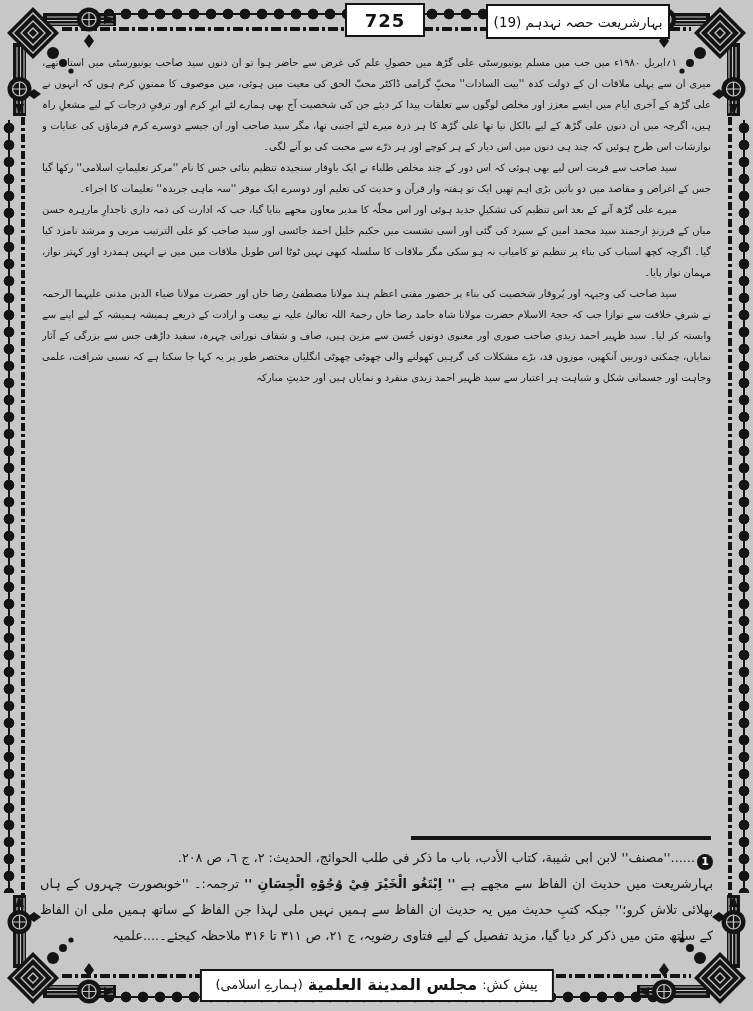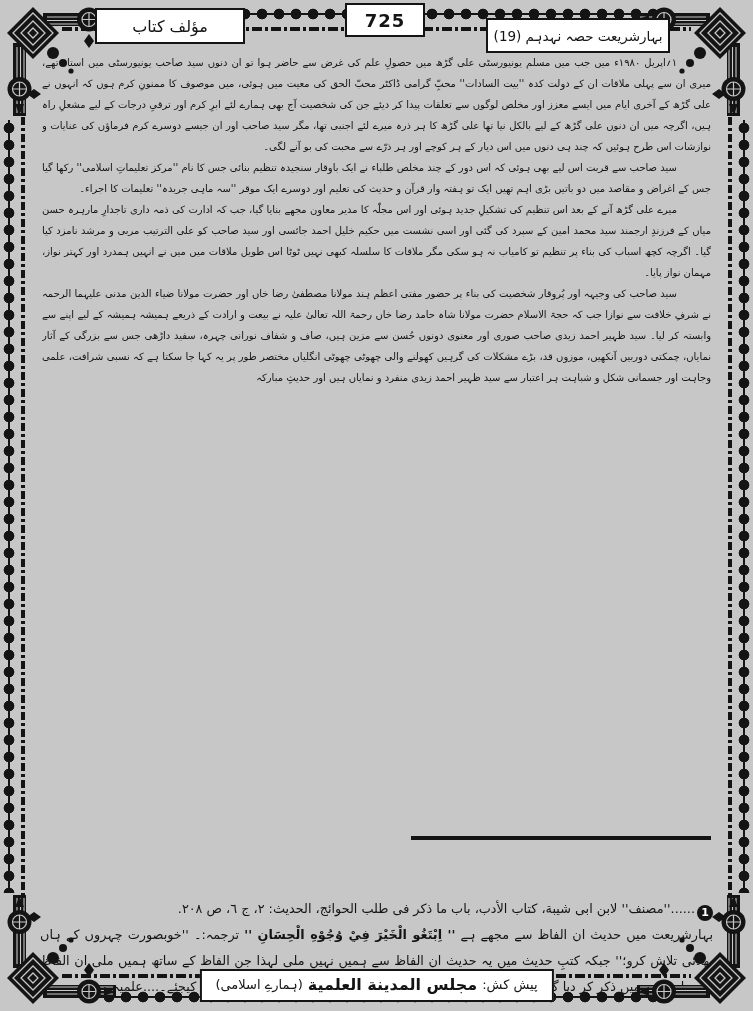--- a/index.html
+++ b/index.html
@@ -30,29 +30,29 @@
   .corner.tl{top:1px;left:1px;}
   .corner.tr{top:1px;right:1px;transform:scaleX(-1);}
   .corner.bl{bottom:1px;left:1px;transform:scaleY(-1);}
   .corner.br{bottom:1px;right:1px;transform:scale(-1,-1);}
   
   .hbox{position:absolute;background:#ffffff;border:2px solid #141414;z-index:3;
     display:flex;align-items:center;justify-content:center;text-align:center;}
   .hbox-left{left:95px;top:8px;width:146px;height:32px;font-size:16px;}
   .hbox-center{left:345px;top:3px;width:76px;height:30px;font-weight:bold;font-size:18px;
     font-family:"DejaVu Sans",sans-serif;letter-spacing:1px;direction:ltr;}
-  .hbox-right{right:83px;top:18px;width:180px;height:31px;font-size:13.5px;white-space:nowrap;}
+  .hbox-right{right:83px;top:4px;width:180px;height:31px;font-size:13.5px;white-space:nowrap;}
   
   .body-text{position:absolute;top:52px;left:42px;right:42px;height:782px;overflow:hidden;
     font-size:10px;line-height:21px;text-align:justify;}
   .body-text p{margin:0;text-indent:34px;}
   .hadith{font-weight:bold;margin-top:40px;}
   
   .fn-divider{position:absolute;top:836px;right:42px;width:300px;height:4px;background:#141414;}
-  .footnote{position:absolute;top:896px;left:40px;right:40px;height:116px;overflow:hidden;
+  .footnote{position:absolute;top:845px;left:40px;right:40px;height:116px;overflow:hidden;
     font-size:12.8px;line-height:26px;text-align:justify;}
   .fn-marker{display:inline-flex;width:16px;height:16px;border-radius:50%;background:#141414;color:#ffffff;
     align-items:center;justify-content:center;font-size:11px;font-weight:bold;vertical-align:-3px;margin-left:2px;}
   
   .footer-box{position:absolute;bottom:9px;left:50%;transform:translateX(-50%);z-index:3;
     background:#ffffff;border:2px solid #141414;padding:4px 14px 6px;white-space:nowrap;
     font-size:13px;display:flex;align-items:center;gap:5px;}
   .footer-name{font-weight:bold;font-size:16px;}
 </style>
 </head>
@@ -145,23 +145,20 @@
         <path d="M18.5 81 v14 M11.5 88 h14" stroke="#c7c7c7" stroke-width="1.2"></path>
         <circle cx="18.5" cy="88" r="7" fill="none" stroke="#c7c7c7" stroke-width="1.2"></circle>
       <path d="M88 33 l5 7 -5 7 -5 -7 z M33 88 l7 5 -7 5 -7 -5 z"></path>
       <circle cx="52" cy="52" r="6"></circle>
         <circle cx="62" cy="62" r="4"></circle>
         <circle cx="70" cy="70" r="2.6"></circle>
       <path d="M103 14 l11 4.5 -11 4.5 z M14 103 l4.5 11 4.5 -11 z"></path>
     </g>
   </svg>
 
-  <div class="hbox hbox-left">
-    <span>مؤلف کتاب</span>
-  </div>
   <div class="hbox hbox-center">
     <span>725</span>
   </div>
   <div class="hbox hbox-right">
     <span>بہارشریعت حصہ نہدہم (19)</span>
   </div>
 
   <div class="body-text">
     <p>۱؍اپریل ۱۹۸۰ء میں جب میں مسلم یونیورسٹی علی گڑھ میں حصولِ علم کی غرض سے حاضر ہوا تو ان دنوں سید صاحب یونیورسٹی میں استاد تھے، میری ان سے پہلی ملاقات ان کے دولت کدہ ''بیت السادات'' محبِّ گرامی ڈاکٹر محبّ الحق کی معیت میں ہوئی، میں موصوف کا ممنونِ کرم ہوں کہ انہوں نے علی گڑھ کے آخری ایام میں ایسے معزز اور مخلص لوگوں سے تعلقات پیدا کر دیئے جن کی شخصیت آج بھی ہمارے لئے ابرِ کرم اور ترقیِ درجات کے لیے مشعلِ راہ ہیں، اگرچہ میں ان دنوں علی گڑھ کے لیے بالکل نیا تھا علی گڑھ کا ہر ذرہ میرے لئے اجنبی تھا، مگر سید صاحب اور ان جیسے دوسرے کرم فرماؤں کی عنایات و نوازشات اس طرح ہوئیں کہ چند ہی دنوں میں اس دیار کے ہر کوچے اور ہر ذرّے سے محبت کی بو آنے لگی۔</p>
     <p>سید صاحب سے قربت اس لیے بھی ہوئی کہ اس دور کے چند مخلص طلباء نے ایک باوقار سنجیدہ تنظیم بنائی جس کا نام ''مرکز تعلیماتِ اسلامی'' رکھا گیا جس کے اغراض و مقاصد میں دو باتیں بڑی اہم تھیں ایک تو ہفتہ وار قرآن و حدیث کی تعلیم اور دوسرے ایک موقر ''سہ ماہی جریدہ'' تعلیمات کا اجراء۔</p>

